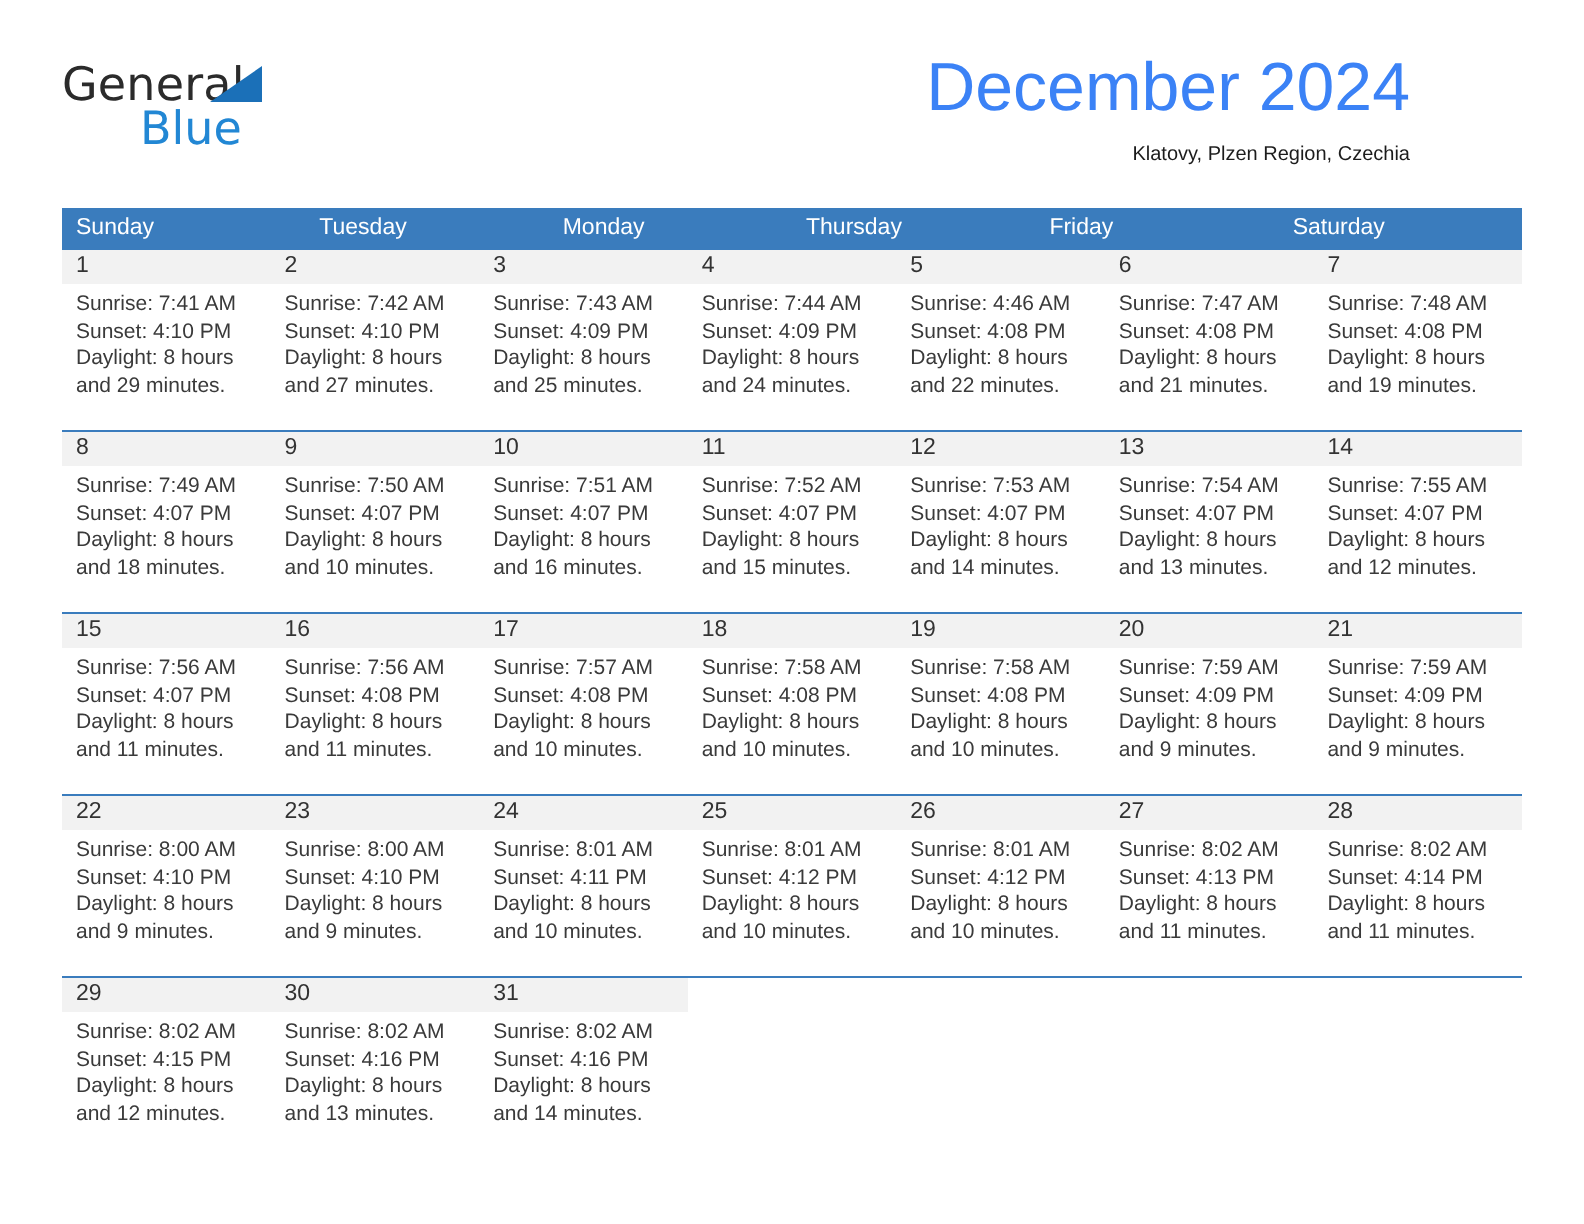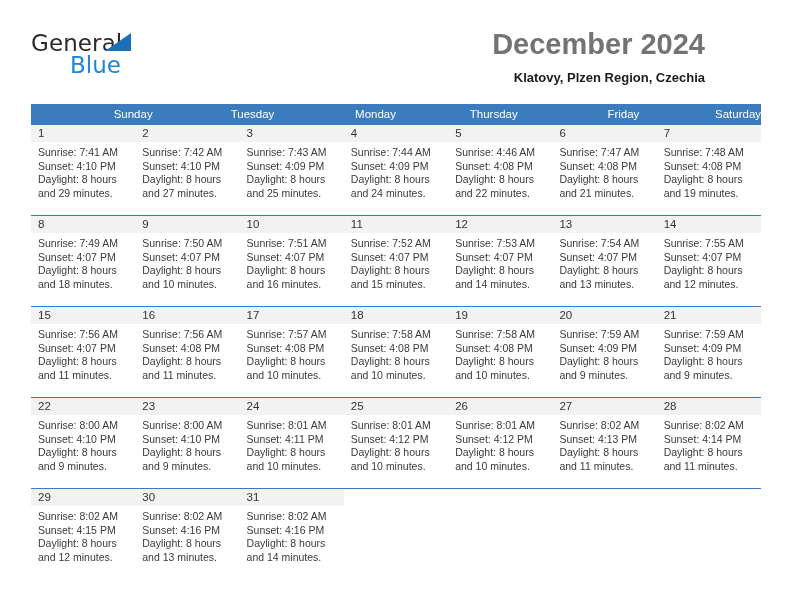--- a/index.html
+++ b/index.html
@@ -69,29 +69,29 @@
     line-height: 26px;
   }
 
   .title-block {
     position: absolute;
     right: 0;
     top: 0;
     text-align: right;
   }
   .cal-title {
-    font-size: 29px;
-    font-weight: 700;
-    color: #737373;
+    font-size: 34px;
+    font-weight: 400;
+    color: #3b82f6;
     line-height: 36px;
     white-space: nowrap;
   }
   .cal-subtitle {
-    font-size: 13px;
-    font-weight: 700;
+    font-size: 10px;
+    font-weight: 400;
     color: #1c1c1c;
     line-height: 20px;
     margin-top: 6px;
     white-space: nowrap;
   }
 
   
   .calendar {
     position: absolute;
     left: 31px;
@@ -106,21 +106,20 @@
   }
   .dow-cell {
     flex: 1 1 0;
     color: #ffffff;
     font-size: 11.5px;
     line-height: 21px;
     padding-left: 7px;
     box-sizing: border-box;
     white-space: nowrap;
     overflow: hidden;
-    text-align: right;
   }
 
   .week {
     border-top: 1px solid #3a7cbd;
   }
   .week:first-of-type {
     border-top: none;
   }
   .week-inner {
     display: flex;

